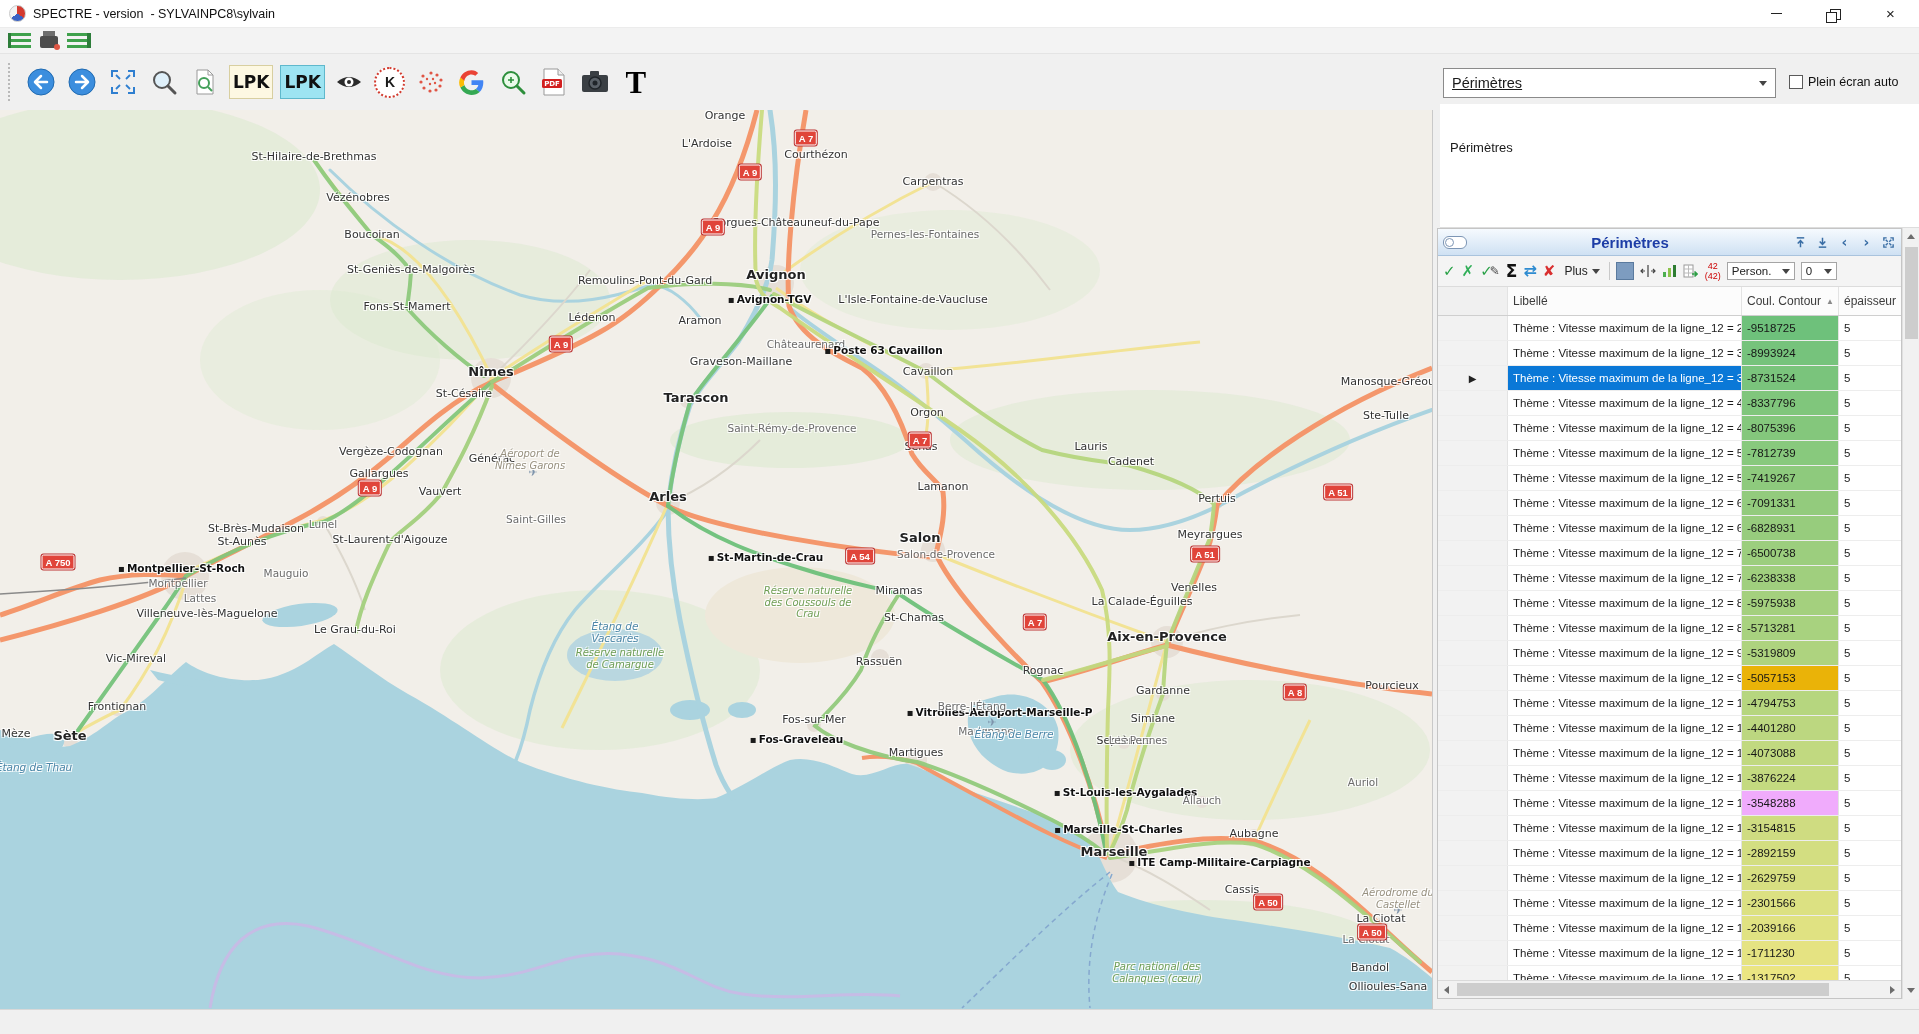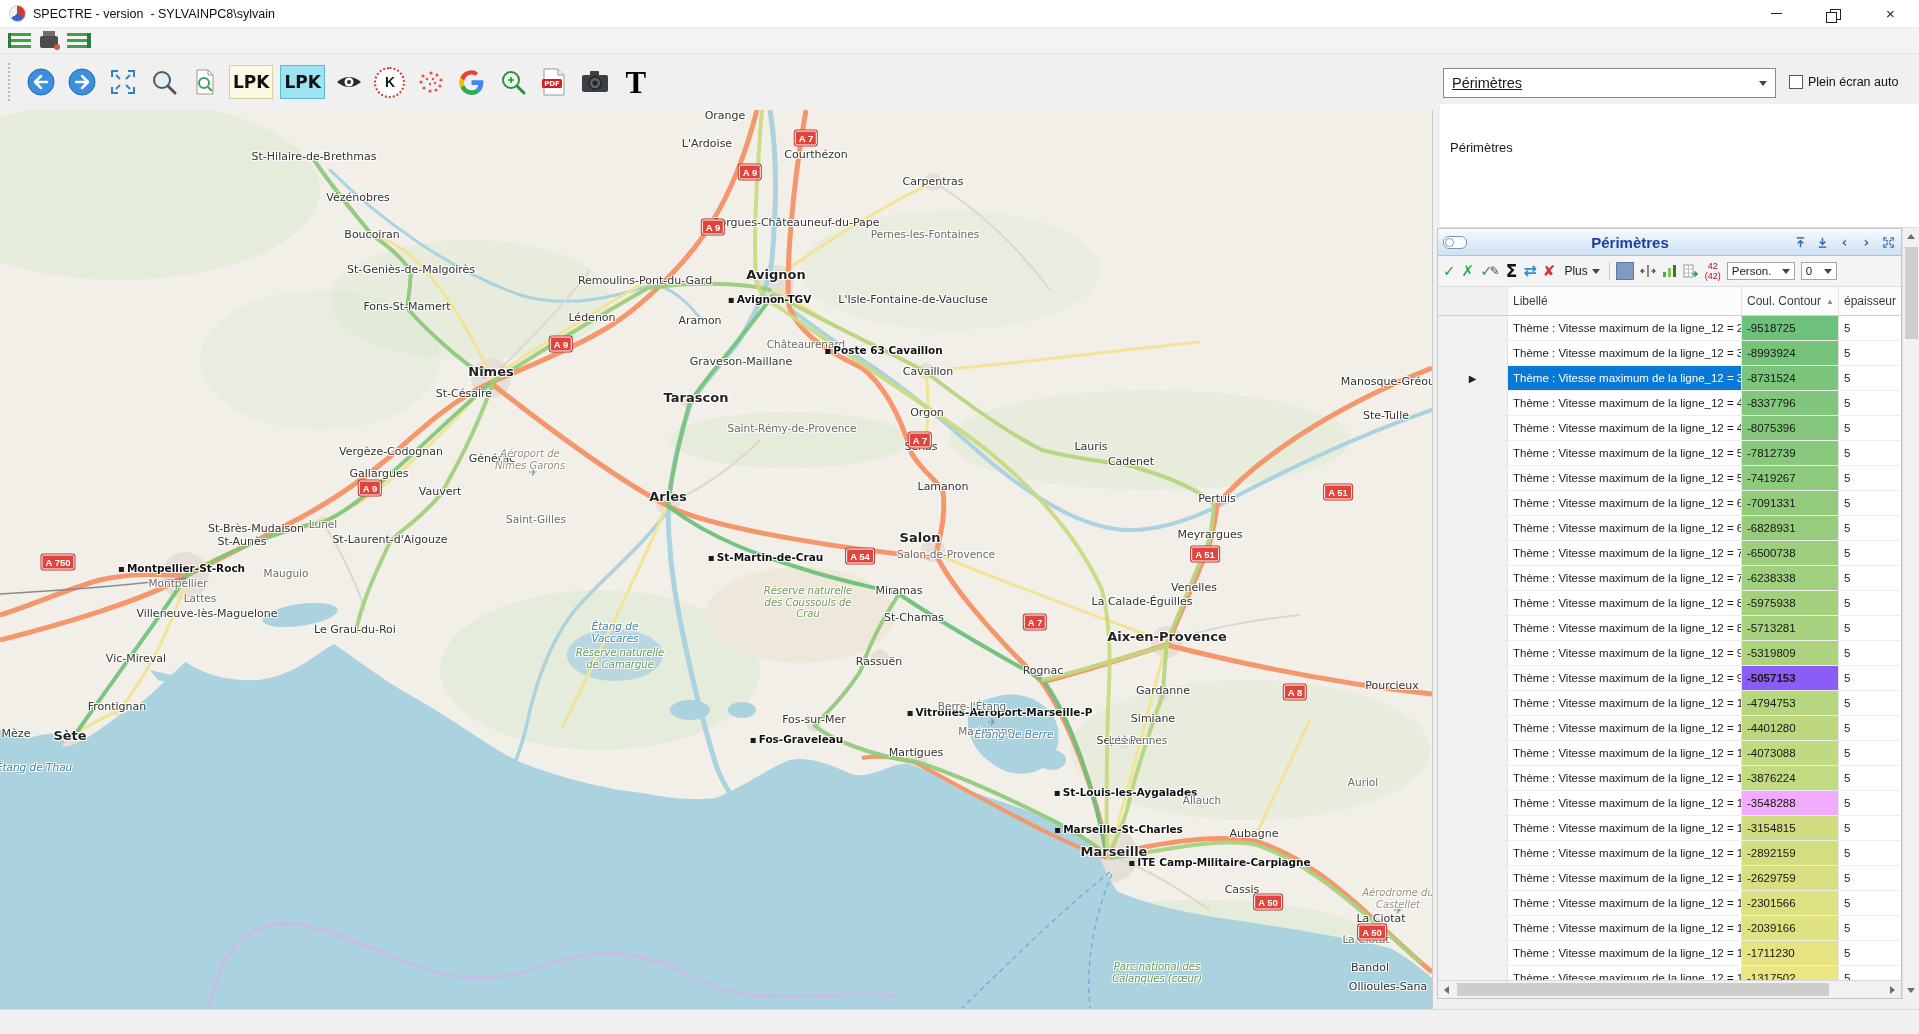--- a/index.html
+++ b/index.html
@@ -653,21 +653,21 @@
       </div>
       <div class="trow">
         <div class="tc ind"></div>
         <div class="tc libc libcell">Thème : Vitesse maximum de la ligne_12 = 90</div>
         <div class="tc colrc colrcell" style="background: rgb(174, 211, 127);">-5319809</div>
         <div class="tc epc">5</div>
       </div>
       <div class="trow">
         <div class="tc ind"></div>
         <div class="tc libc libcell">Thème : Vitesse maximum de la ligne_12 = 95</div>
-        <div class="tc colrc colrcell" style="background: #8b5cf6; font-weight: bold;">-5057153</div>
+        <div class="tc colrc colrcell" style="background: #eab308;">-5057153</div>
         <div class="tc epc">5</div>
       </div>
       <div class="trow">
         <div class="tc ind"></div>
         <div class="tc libc libcell">Thème : Vitesse maximum de la ligne_12 = 100</div>
         <div class="tc colrc colrcell" style="background: rgb(182, 214, 127);">-4794753</div>
         <div class="tc epc">5</div>
       </div>
       <div class="trow">
         <div class="tc ind"></div>

